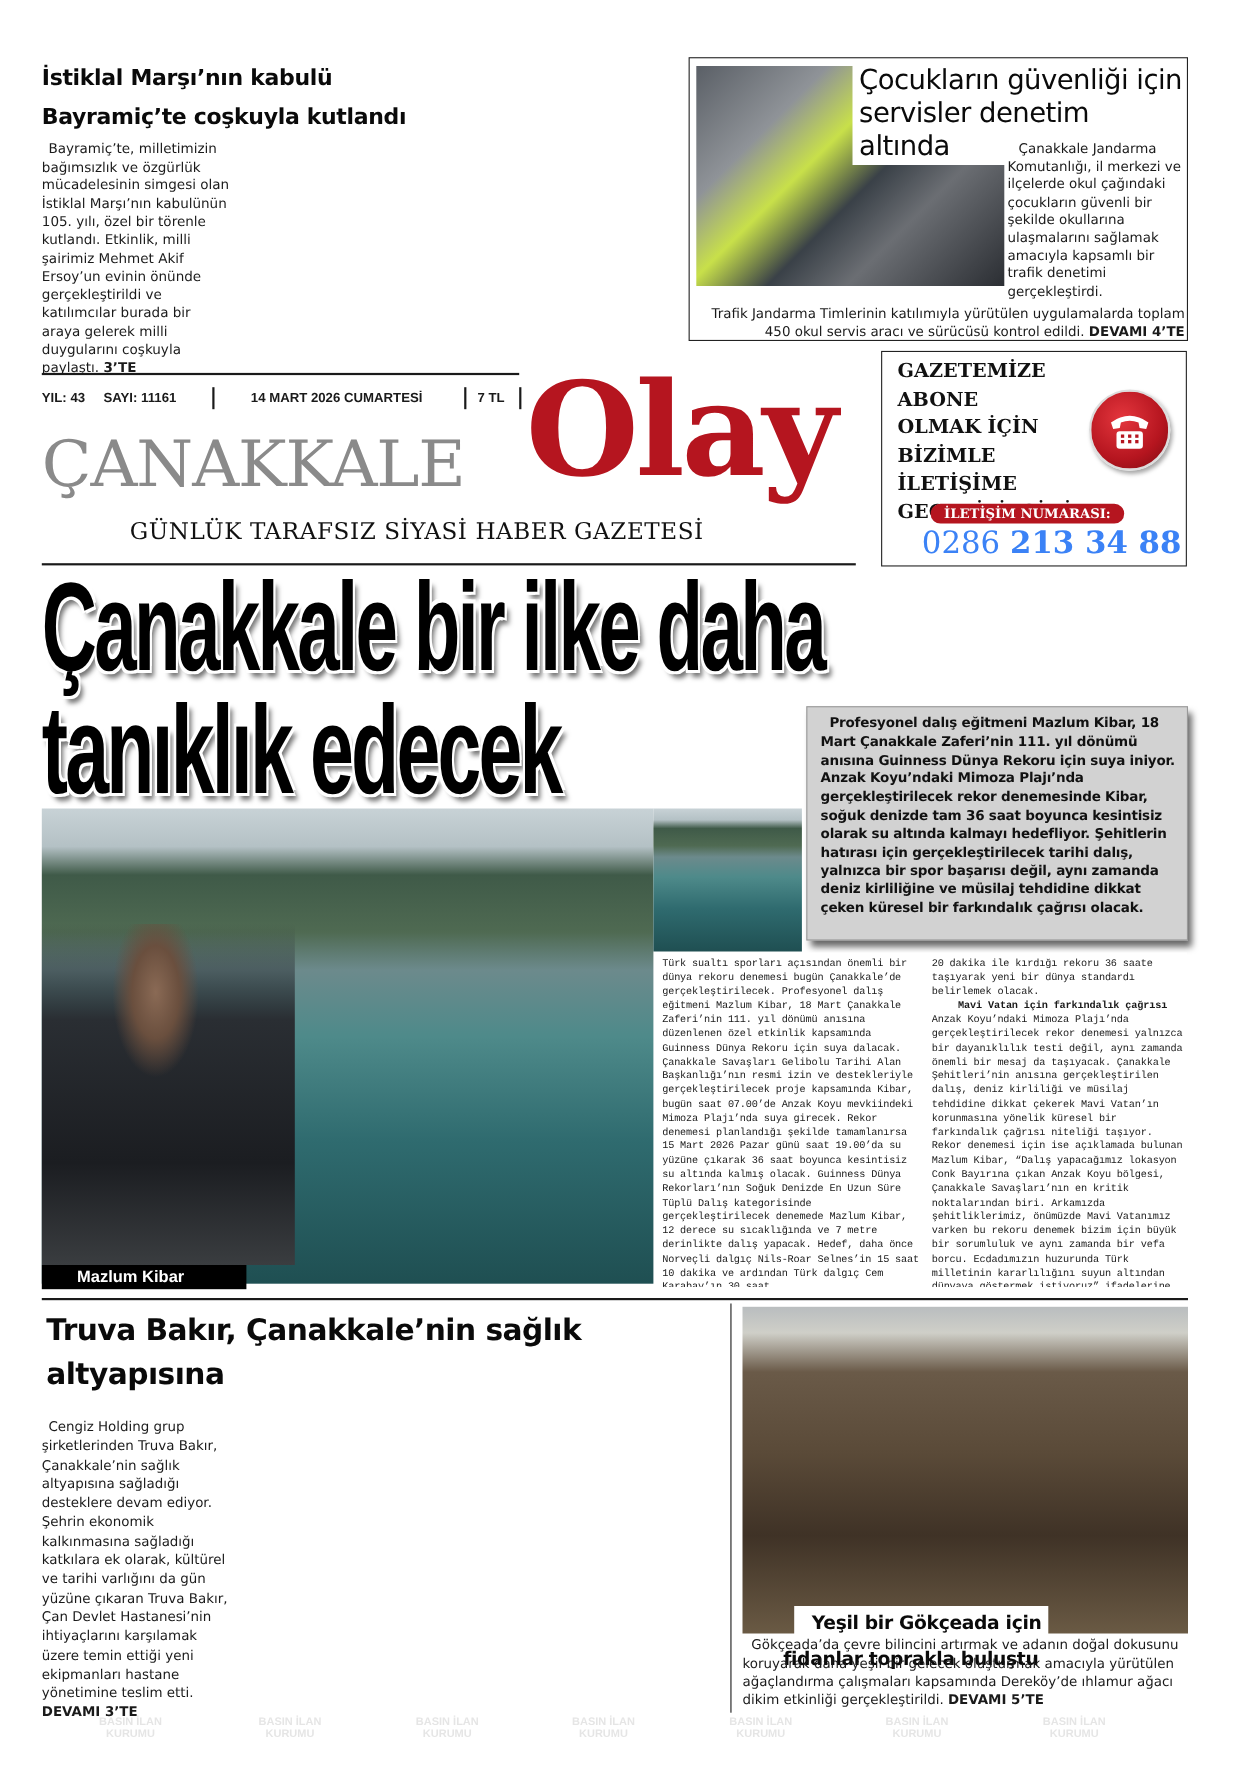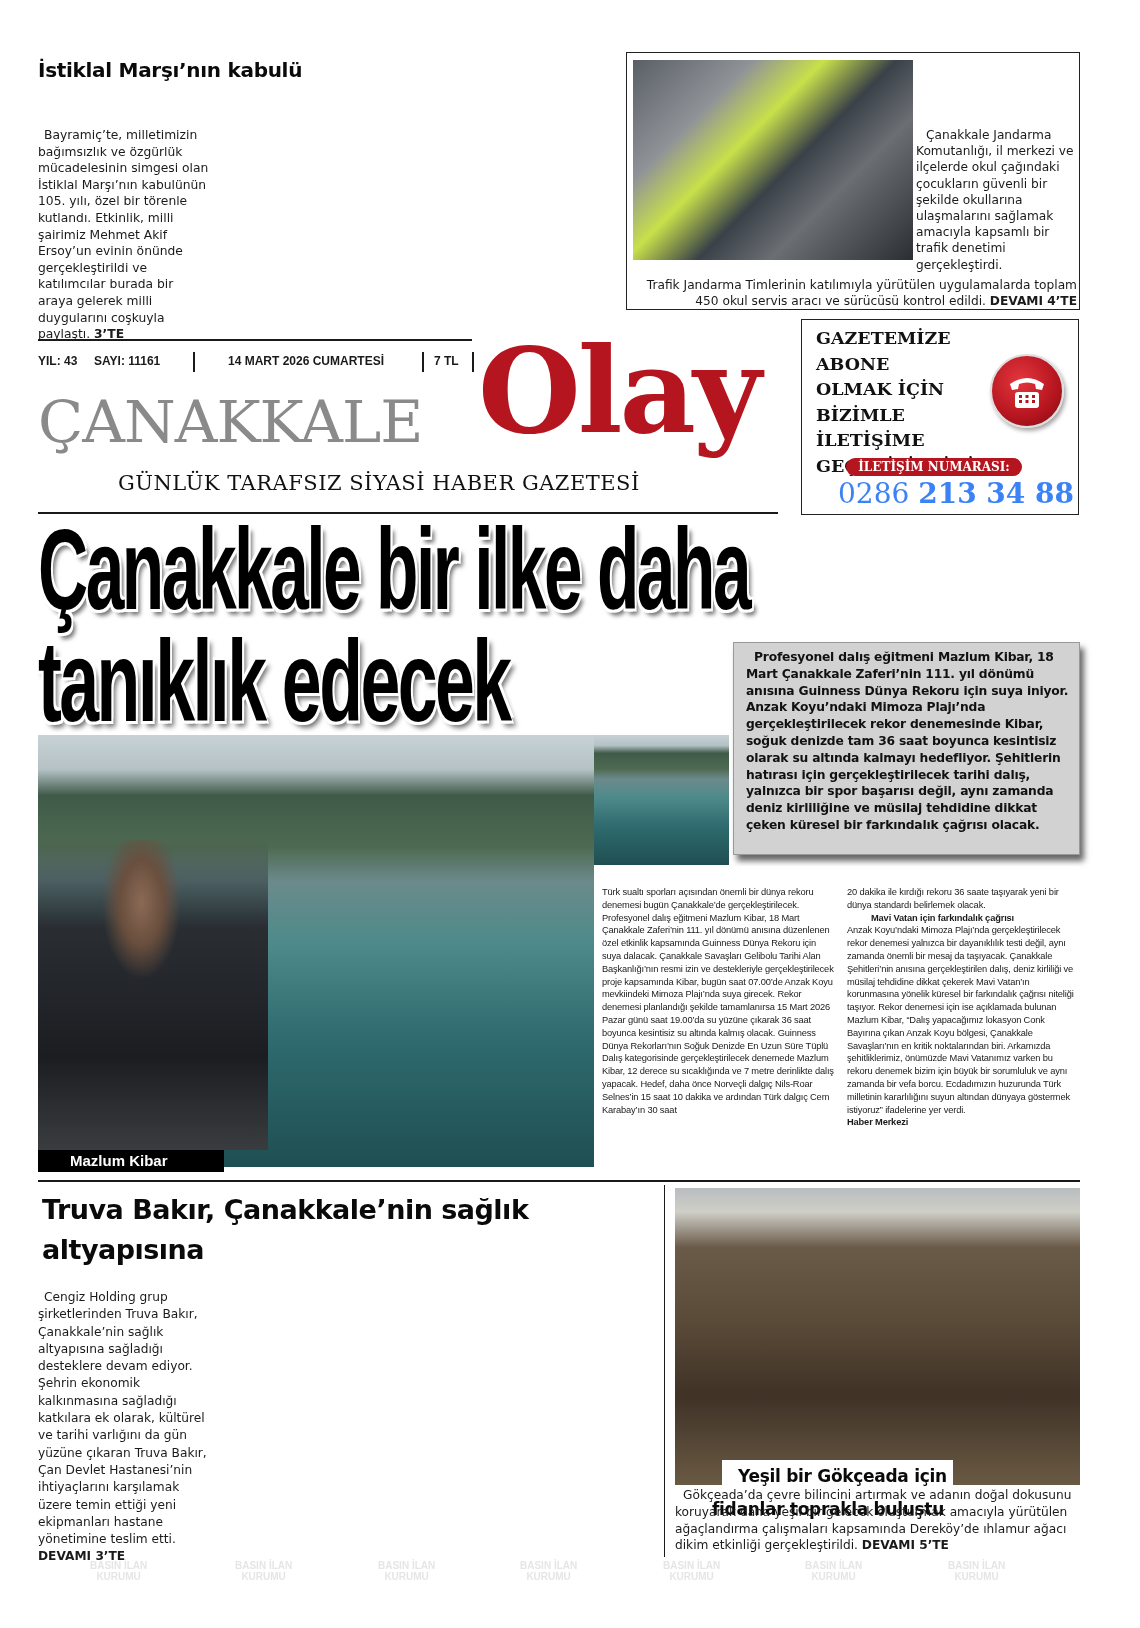--- a/index.html
+++ b/index.html
@@ -18,21 +18,21 @@
   .ph-diver { background:
       radial-gradient(ellipse at 45% 20%, #8a6a55 0%, #6a4f3e 12%, transparent 22%),
       linear-gradient(180deg, transparent 0%, #2a2e33 28%, #1b1d21 70%, #3a3d40 100%); }
   .ph-hospital { background:
       linear-gradient(90deg, #c9b39a 0%, #b59a7c 30%, #e6e2dc 55%, #d9d5cf 70%, #2f3e58 85%, #324564 100%); }
   .ph-dig { background:
       linear-gradient(180deg, #b9bdbf 0%, #cfcfc8 8%, #6a5a48 20%, #5a4a38 45%, #3f3226 70%, #6a5a44 100%); }
 
   .serif { font-family: "DejaVu Serif", serif; }
   .body-txt { font-family: "DejaVu Sans", sans-serif; font-size: 12.2px; line-height: 16.2px; color: #1a1a1a; }
-  .small-txt { font-family: Liberation Sans, sans-serif; font-size: 9.3px; line-height: 12.8px; color: #1a1a1a; margin-top: 16px; }
+  .small-txt { font-family: Liberation Mono, monospace; font-size: 9.3px; line-height: 12.8px; color: #1a1a1a; }
   .bold { font-weight: bold; }
 
   .hr { position: absolute; height: 2px; background: #1a1a1a; }
   .vr { position: absolute; width: 1.5px; background: #1a1a1a; }
 
   .headline-top { font-family: "DejaVu Sans", sans-serif; font-weight: bold; color: #0a0a0a; }
   .box-border { position: absolute; border: 1.5px solid #222; }
 
   .mega {
     position: absolute; font-family: "Liberation Sans", sans-serif; font-weight: bold;
@@ -44,35 +44,38 @@
   .watermark {
     position: absolute; font-family: "Liberation Sans", sans-serif; font-size: 10px; font-weight: bold;
     color: rgba(180,180,180,0.35); text-align: center; line-height: 11px; pointer-events: none;
   }
 </style>
 </head>
 <body>
 
 <div class="abs headline-top" style="left:38px; top:52px; width:440px; font-size:20px; line-height:36px; letter-spacing:-0.3px;">
   <div>İstiklal Marşı’nın kabulü</div>
+  <div style="background:#fff; display:inline-block; padding-right:6px;">Bayramiç’te coşkuyla kutlandı</div>
 </div>
 <div class="photo ph-ceremony" style="left:214px; top:52px; width:399px; height:264px; z-index:-1;">
   <div style="position:absolute; left:175px; top:82px; font-size:9px; font-weight:bold; color:#f0e0c0; background:#5a2a20; padding:1px 4px;">MEHMET AKİF ERSOY EVİ</div>
   <div style="position:absolute; left:262px; top:4px; width:22px; height:26px; background:#d01c25;"></div>
   <div style="position:absolute; left:305px; top:0px; width:22px; height:30px; background:#d01c25;"></div>
   <div style="position:absolute; left:372px; top:0px; width:20px; height:28px; background:#d01c25;"></div>
 </div>
 <div class="abs body-txt" style="left:38px; top:127px; width:172px; text-indent:6px; font-size:12.3px; line-height:16.6px;">
   <span>Bayramiç’te, milletimizin bağımsızlık ve özgürlük mücadelesinin simgesi olan İstiklal Marşı’nın kabulünün 105. yılı, özel bir törenle kutlandı. Etkinlik, milli şairimiz Mehmet Akif Ersoy’un evinin önünde gerçekleştirildi ve katılımcılar burada bir araya gelerek milli duygularını coşkuyla paylaştı.</span>
   <span class="bold">3’TE</span>
 </div>
 
 <div class="box-border" style="left:626px; top:52px; width:454px; height:258px;"></div>
 <div class="photo ph-bus" style="left:633px; top:60px; width:280px; height:200px;"></div>
 <div class="abs" style="left:775px; top:56px; width:302px; background:#fff; padding:2px 0 2px 6px; font-size:25px; line-height:30px; font-family:'DejaVu Sans',sans-serif; color:#0a0a0a; letter-spacing:-0.5px;">
+  <div>Çocukların güvenliği için</div>
+  <div>servisler denetim altında</div>
 </div>
 <div class="abs body-txt" style="left:916px; top:127px; width:162px; text-indent:10px; font-size:12.2px; line-height:16.2px;">Çanakkale Jandarma Komutanlığı, il merkezi ve ilçelerde okul çağındaki çocukların güvenli bir şekilde okullarına ulaşmalarını sağlamak amacıyla kapsamlı bir trafik denetimi gerçekleştirdi.</div>
 <div class="abs body-txt" style="left:637px; top:277px; width:440px; font-size:12.2px; line-height:16.2px;text-align:right;">
   <span>Trafik Jandarma Timlerinin katılımıyla yürütülen uygulamalarda toplam 450 okul servis aracı ve sürücüsü kontrol edildi.</span>
   <span class="bold">DEVAMI 4’TE</span>
 </div>
 
 <div class="hr" style="left:38px; top:339px; width:434px; height:1.5px;"></div>
 <div class="abs" style="left:38px; top:352px; width:440px; height:20px; font-family:'Liberation Sans',sans-serif; font-weight:bold; font-size:12px; color:#1a1a1a;">
   <span class="abs" style="left:0; top:2px;">YIL: 43</span>

